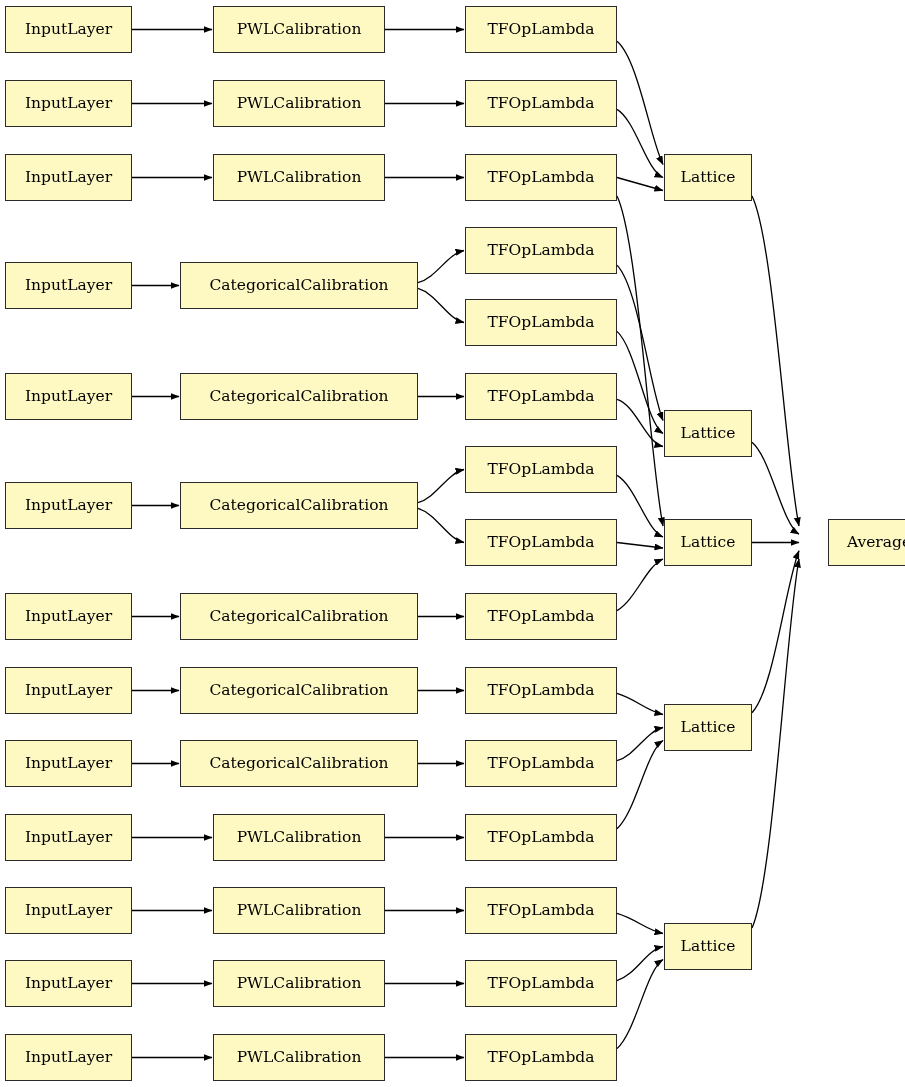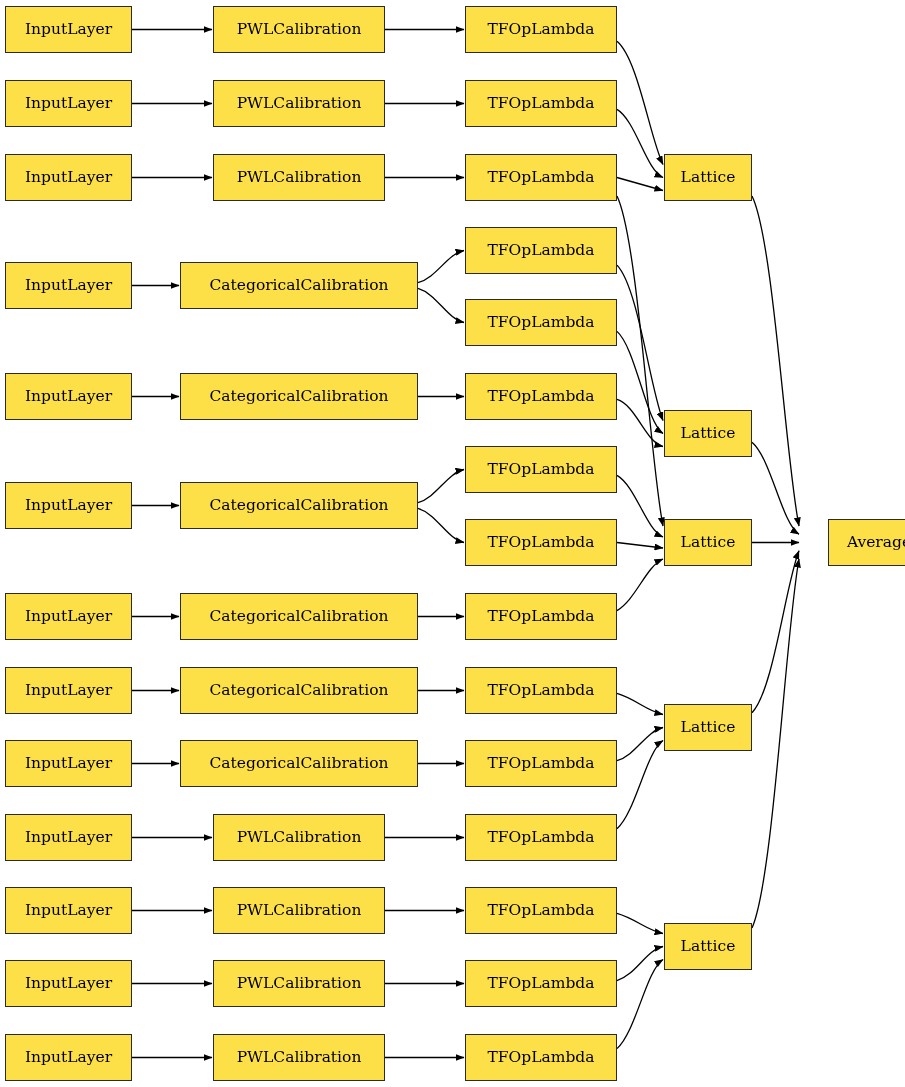--- a/index.html
+++ b/index.html
@@ -1,20 +1,20 @@
 <!DOCTYPE html>
 <html><head>
 <meta charset="utf-8">
 <style>
   html,body{margin:0;padding:0;background:#ffffff;}
   #canvas{position:relative;width:905px;height:1087px;background:#ffffff;
           font-family:"DejaVu Serif","Liberation Serif",serif;}
   svg.edges{position:absolute;left:0;top:0;width:905px;height:1087px;overflow:visible;}
   .node{position:absolute;box-sizing:border-box;border:1.3px solid #2b2b2b;
-        background:#fde047;display:flex;align-items:center;justify-content:center;
+        background:#fef9c3;display:flex;align-items:center;justify-content:center;
         font-size:15.5px;color:#000000;white-space:nowrap;line-height:1;}
 </style>
 </head>
 <body>
 
 <div id="canvas">
   <svg class="edges" viewBox="0 0 905 1087">
     <defs>
       <marker id="arrow" markerWidth="9" markerHeight="7" refX="8.5" refY="3.5" orient="auto" markerUnits="userSpaceOnUse">
         <path d="M0,0 L9,3.5 L0,7 z" fill="#000000"></path>

